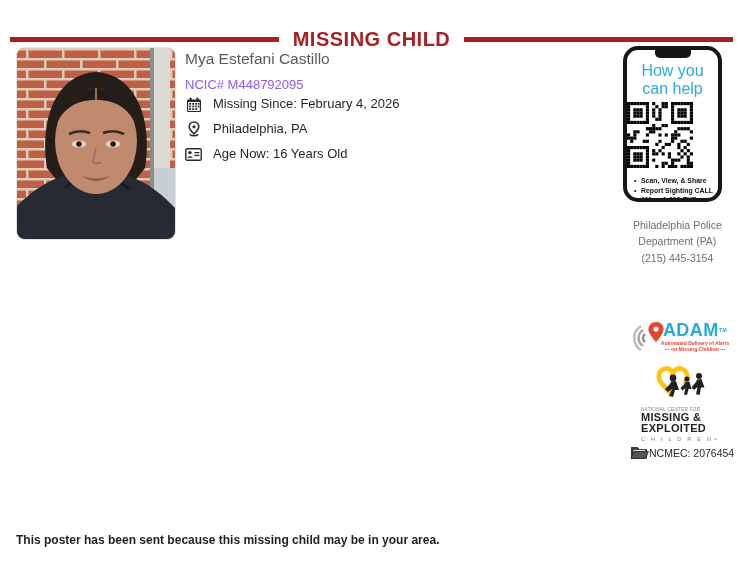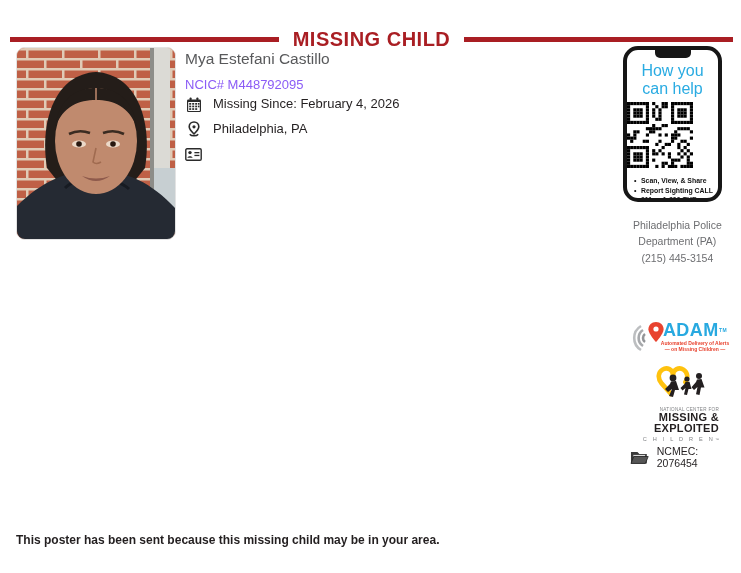--- a/index.html
+++ b/index.html
@@ -42,30 +42,30 @@
   .contact { position:absolute; left:633px; top:217px; font-size:10.5px; color:#6D6E71; line-height:1.55;text-align:center; }
 
   .adam { position:absolute; left:627px; top:320px; width:104px; height:40px; }
   .adam-art { position:absolute; left:0; top:0; }
   .adam-text { position:absolute; left:33px; top:0; width:70px; text-align:center; }
   .adam-name { font-size:18px; font-weight:bold; color:#28A9E0; letter-spacing:.5px; line-height:20px; }
   .adam-tm { font-size:5px; vertical-align:top; color:#28A9E0; }
   .adam-tagline1 { font-size:5px; color:#E8432F; font-weight:bold; margin-top:0; }
   .adam-tagline2 { font-size:5px; color:#E8432F; font-weight:bold; }
 
-  .ncmec { position:absolute; left:641px; top:366px; width:78px; text-align:right; }
+  .ncmec { position:absolute; left:641px; top:366px; width:78px; text-align:left; }
   .ncmec svg { display:block; margin:0 auto; }
   .ncmec-line1 { font-size:4.6px; color:#808285; letter-spacing:.3px; margin-top:1px; }
   .ncmec-line2, .ncmec-line3 { font-size:11px; font-weight:bold; color:#231F20;
                                letter-spacing:.3px; line-height:1.0; font-stretch:condensed; }
   .ncmec-line4 { font-size:5.6px; color:#808285; letter-spacing:2.2px; margin-top:1.5px; }
   .ncmec-tm { font-size:4px; color:#808285; letter-spacing:0; }
 
   .case-row { position:absolute; left:630px; top:445px; display:flex; align-items:center; }
-  .case-row .txt { margin-left:8px; font-size:10.5px; color:#231F20; }
+  .case-row .txt { font-size:10.5px; color:#231F20; }
 
   .footer-note { position:absolute; left:16px; top:533px; font-size:12px; color:#231F20;font-weight:bold; }
 </style>
 </head>
 <body>
 
 <div class="page">
 
   <div class="header">
     <div class="rule"></div>
@@ -157,20 +157,21 @@
     <div class="detail-row">
       <span class="detail-icon">
         <svg width="17" height="13" viewBox="0 0 17 13">
           <rect x="0.8" y="0.8" width="15.4" height="11.4" rx="1.2" fill="none" stroke="#2B2B2B" stroke-width="1.4"></rect>
           <circle cx="5" cy="4.6" r="1.7" fill="#2B2B2B"></circle>
           <path d="M2.4,9.8 C2.4,7.6 7.6,7.6 7.6,9.8 Z" fill="#2B2B2B"></path>
           <rect x="9.4" y="4" width="5" height="1.3" fill="#2B2B2B"></rect>
           <rect x="9.4" y="6.8" width="5" height="1.3" fill="#2B2B2B"></rect>
         </svg>
       </span>
+      <span class="detail-text">Age Now: 16 Years Old</span>
     </div>
   </div>
 
   <div class="phone">
     <div class="notch"></div>
     <div class="phone-title">How you can help</div>
     <svg class="qr" id="qr-svg" viewBox="0 0 63 63">
       <rect width="63" height="63" fill="#fff"></rect>
     <rect x="0" y="0" width="3" height="3" fill="#000"></rect>
         <rect x="3" y="0" width="3" height="3" fill="#000"></rect>

